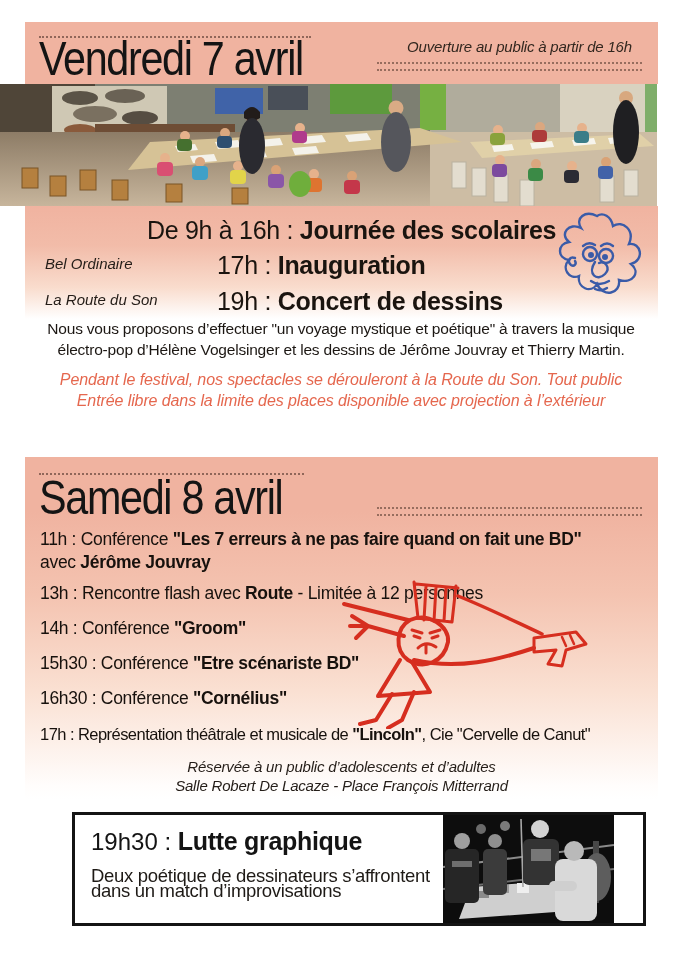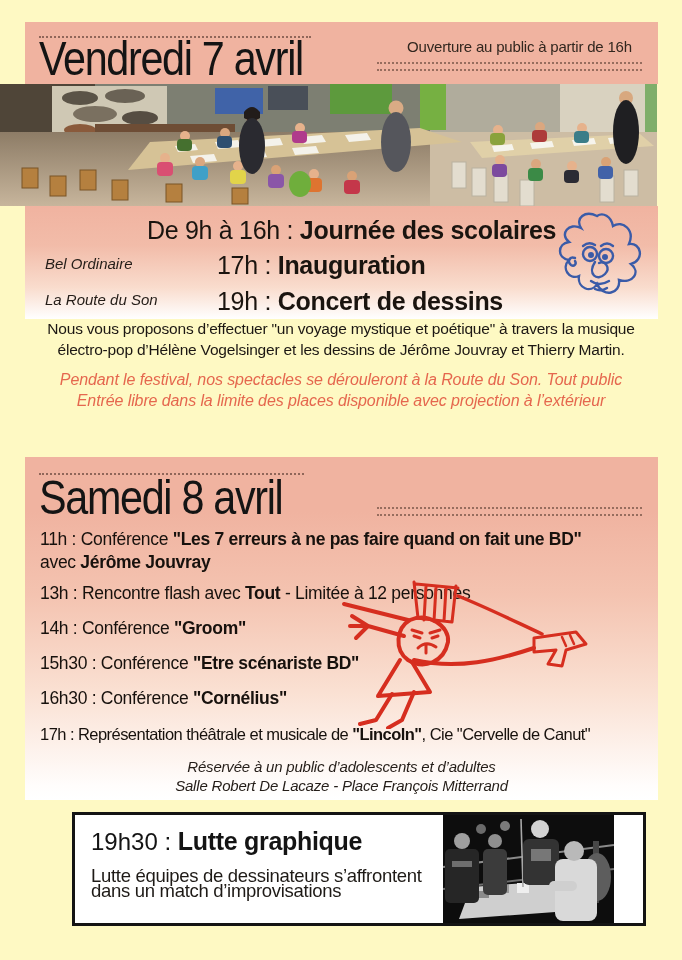--- a/index.html
+++ b/index.html
@@ -1,37 +1,37 @@
 <!DOCTYPE html>
 <html><head>
 <meta charset="utf-8">
 <style>
   html,body{margin:0;padding:0;background:#e8e8e8;}
   .page{
     position:relative;width:682px;height:960px;margin:0 auto;
-    background:#fef9c3;overflow:hidden;
+    background:#ffffff;overflow:hidden;
     font-family:"Liberation Sans", sans-serif;color:#151515;
   }
   
   .day-band{position:absolute;left:25px;width:633px;}
   #band-fri{top:22px;height:62px;background:#f0b3a0;}
   #band-sat{top:457px;height:343px;
     background:linear-gradient(180deg,#f0b3a0 0%,#f0b3a0 16%,#f4c3b0 40%,#fae0d2 68%,#fffdfc 96%,#ffffff 100%);}
   .day-title{
     position:absolute;left:14px;line-height:1;font-size:48px;color:#141414;
     letter-spacing:-1.5px;transform:scaleX(0.86);transform-origin:left top;white-space:nowrap;
   }
   #band-fri .day-title{top:13px;}
   #band-sat .day-title{top:17px;}
   .dots-top{position:absolute;left:14px;border-top:2px dotted rgba(92,62,50,.65);}
   #band-fri .dots-top{top:14px;width:272px;}
   #band-sat .dots-top{top:16px;width:265px;}
   .open-note{
     position:absolute;left:372px;width:245px;text-align:center;
-    font-size:15px;color:#32271f;letter-spacing:-0.2px;
+    font-style:italic;font-size:15px;color:#32271f;letter-spacing:-0.2px;
   }
   #band-fri .open-note{top:16px;}
   #band-sat .open-note{top:26px;}
   .dots-a,.dots-b{position:absolute;left:352px;width:265px;border-top:2px dotted rgba(92,62,50,.6);}
   #band-fri .dots-a{top:40px;} #band-fri .dots-b{top:47px;}
   #band-sat .dots-a{top:50px;} #band-sat .dots-b{top:57px;}
 
   
   .photo-fri{position:absolute;left:0;top:84px;width:657px;height:122px;}
   .photo-fri svg{display:block;width:100%;height:100%;}
@@ -254,21 +254,21 @@
     <div class="dots-a"></div>
     <div class="dots-b"></div>
 
     <div class="evt" id="evt0">
       <span>11h : Conférence </span><b>"Les 7 erreurs à ne pas faire quand on fait une BD"</b><span></span>
     </div>
     <div class="evt" id="evt1">
       <span>avec </span><b>Jérôme Jouvray</b><span></span>
     </div>
     <div class="evt" id="evt2">
-      <span>13h : Rencontre flash avec </span><b>Tout</b><span> - Limitée à 12 personnes</span>
+      <span>13h : Rencontre flash avec </span><b>Route</b><span> - Limitée à 12 personnes</span>
     </div>
     <div class="evt" id="evt3">
       <span>14h : Conférence </span><b>"Groom"</b><span></span>
     </div>
     <div class="evt" id="evt4">
       <span>15h30 : Conférence </span><b>"Etre scénariste BD"</b><span></span>
     </div>
     <div class="evt" id="evt5">
       <span>16h30 : Conférence </span><b>"Cornélius"</b><span></span>
     </div>
@@ -295,21 +295,21 @@
       <path d="M232,61 L236,70 M224,63 L228,72" stroke-width="2.5"></path>
       <path d="M62,86 L40,122 M74,88 L92,118 M40,122 L92,118"></path>
       <path d="M54,120 L38,146 M38,146 L22,150 M76,118 L64,146 M64,146 L50,154"></path>
     </svg>
   </div>
 
   <div class="ev-box">
     <div class="ev-head">
       <span class="ev-time">19h30 : </span><span class="ev-title">Lutte graphique</span>
     </div>
-    <div class="ev-line" id="ev-l1">Lutte équipes de dessinateurs s’affrontent</div>
+    <div class="ev-line" id="ev-l1">Deux poétique de dessinateurs s’affrontent</div>
     <div class="ev-line" id="ev-l2">dans un match d’improvisations</div>
 
     <div class="ev-photo">
       <svg viewBox="0 0 171 108" preserveAspectRatio="none" aria-hidden="true">
         <rect width="171" height="108" fill="#0d0d0d"></rect>
         <line x1="0" y1="52" x2="171" y2="30" stroke="#8a8a8a" stroke-width="2"></line>
         <line x1="0" y1="74" x2="171" y2="54" stroke="#6f6f6f" stroke-width="2"></line>
         <rect x="150" y="26" width="6" height="62" fill="#474747"></rect>
         <circle cx="38" cy="14" r="5" fill="#6a6a6a"></circle>
         <circle cx="62" cy="11" r="5" fill="#7a7a7a"></circle>

